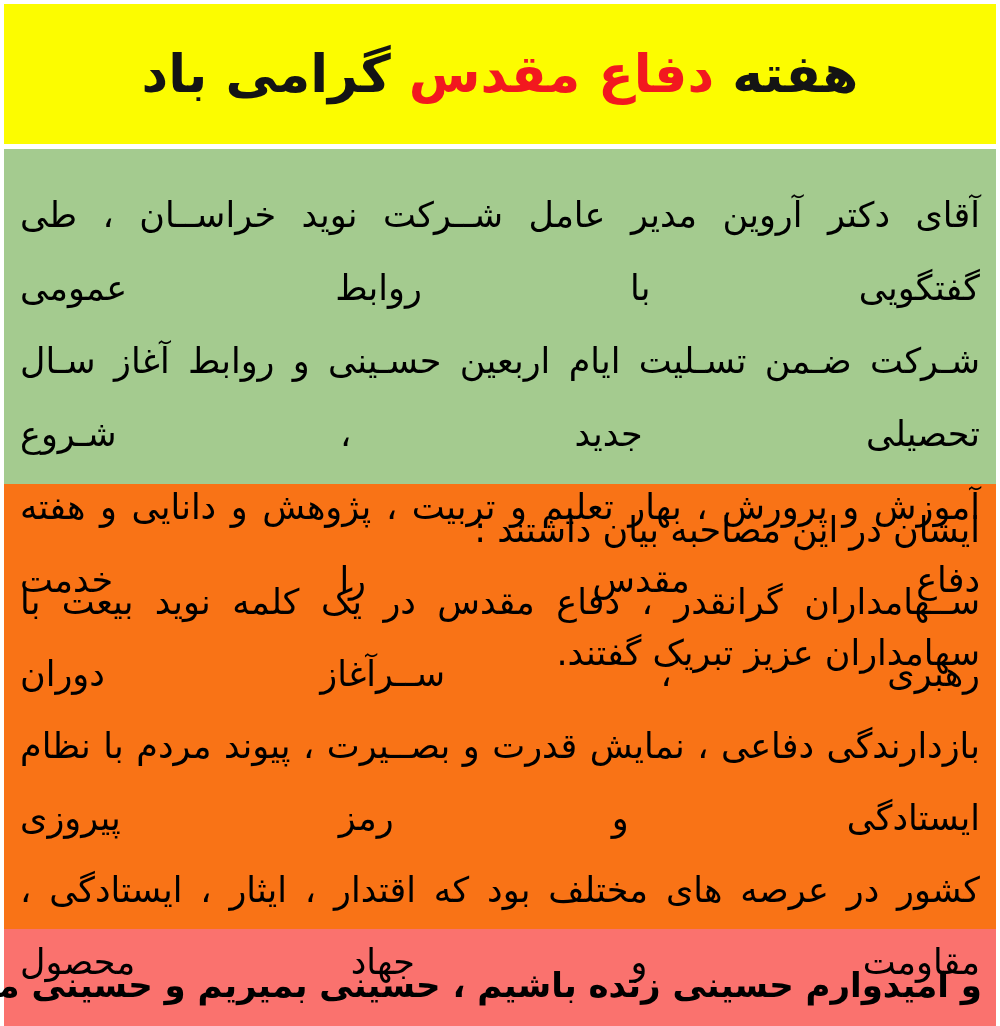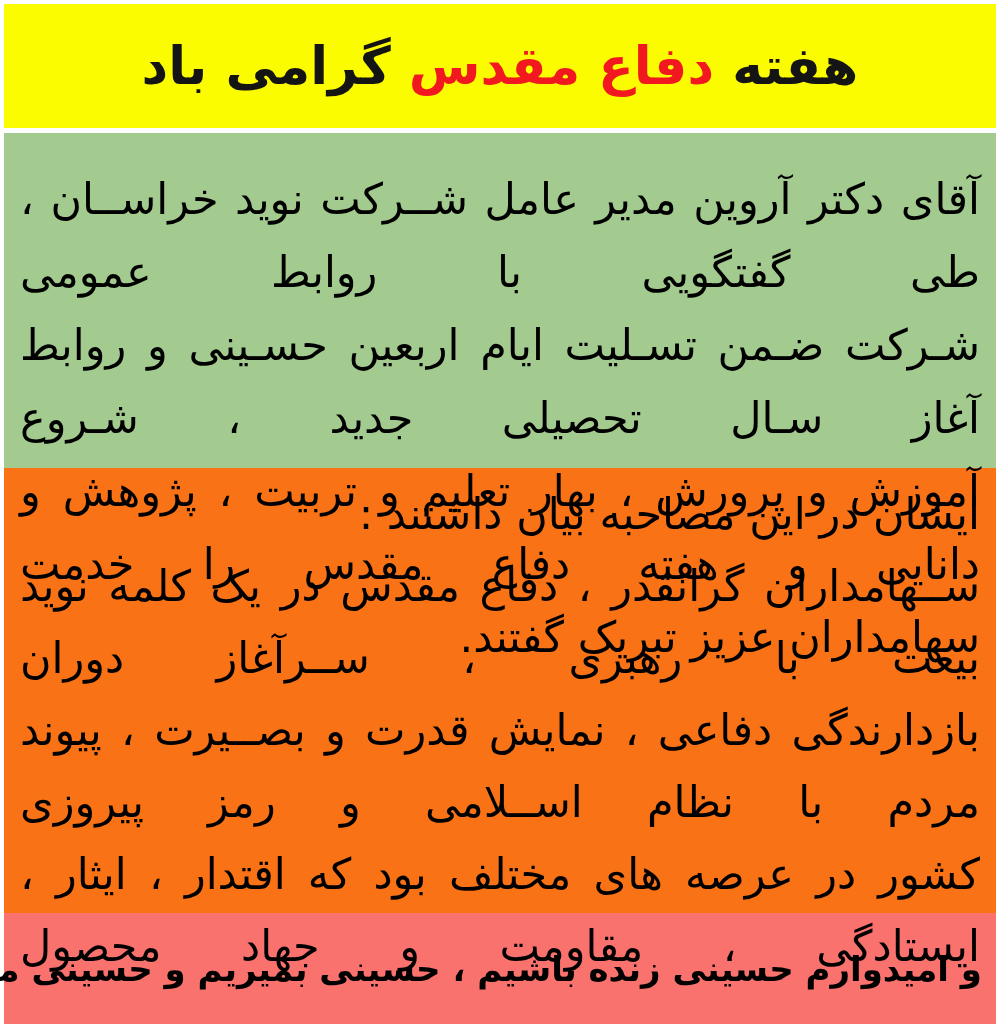--- a/index.html
+++ b/index.html
@@ -18,21 +18,21 @@
   .page {
     box-sizing: border-box;
     width: 1000px;
     height: 1026px;
     padding: 4px 4px 0 4px;
     background: #ffffff;
   }
   
   .banner-yellow {
     box-sizing: border-box;
-    height: 124px;
+    height: 140px;
     background: #fcfc00;
     display: flex;
     align-items: center;
     justify-content: center;
     margin-bottom: 5px;
     text-align: right;
   }
   .banner-yellow .title {
     font-size: 52px;
     font-weight: bold;
@@ -43,21 +43,21 @@
   .title .black { color: #141414; }
 
   
   .block-green {
     box-sizing: border-box;
     height: 335px;
     background: #a4cb8f;
     padding: 30px 16px 0 16px;
   }
   .line {
-    font-size: 43px;
+    font-size: 35px;
     line-height: 73px;
     text-align: right;
     white-space: nowrap;
   }
   .line.justify {
     white-space: normal;
     text-align: justify;
     text-align-last: justify;
   }
 
@@ -101,21 +101,21 @@
   <div class="block-green">
     <div class="line justify">آقای دکتر آروین مدیر عامل شــرکت نوید خراســان ، طی گفتگویی با روابط عمومی</div>
     <div class="line justify">شـرکت ضـمن تسـلیت ایام اربعین حسـینی و روابط آغاز سـال تحصیلی جدید ، شـروع</div>
     <div class="line justify">آموزش و پرورش ، بهار تعلیم و تربیت ، پژوهش و دانایی و هفته دفاع مقدس را خدمت</div>
     <div class="line">سهامداران عزیز تبریک گفتند.</div>
   </div>
 
   <div class="section-white">
     <div class="line">ایشان در این مصاحبه بیان داشتند :</div>
     <div class="line justify">ســهامداران گرانقدر ، دفاع مقدس در یک کلمه نوید بیعت با رهبری ، ســرآغاز دوران</div>
-    <div class="line justify">بازدارندگی دفاعی ، نمایش قدرت و بصــیرت ، پیوند مردم با نظام اســلامی و رمز پیروزی</div>
+    <div class="line justify">بازدارندگی دفاعی ، نمایش قدرت و بصــیرت ، پیوند مردم با نظام ایستادگی و رمز پیروزی</div>
     <div class="line justify">کشور در عرصه های مختلف بود که اقتدار ، ایثار ، ایستادگی ، مقاومت و جهاد محصول</div>
 
   </div>
 
   <div class="banner-red">
     <div class="footer-line">و امیدوارم حسینی زنده باشیم ، حسینی بمیریم و حسینی محشور شویم.</div>
   </div>
 
 </div>
 

